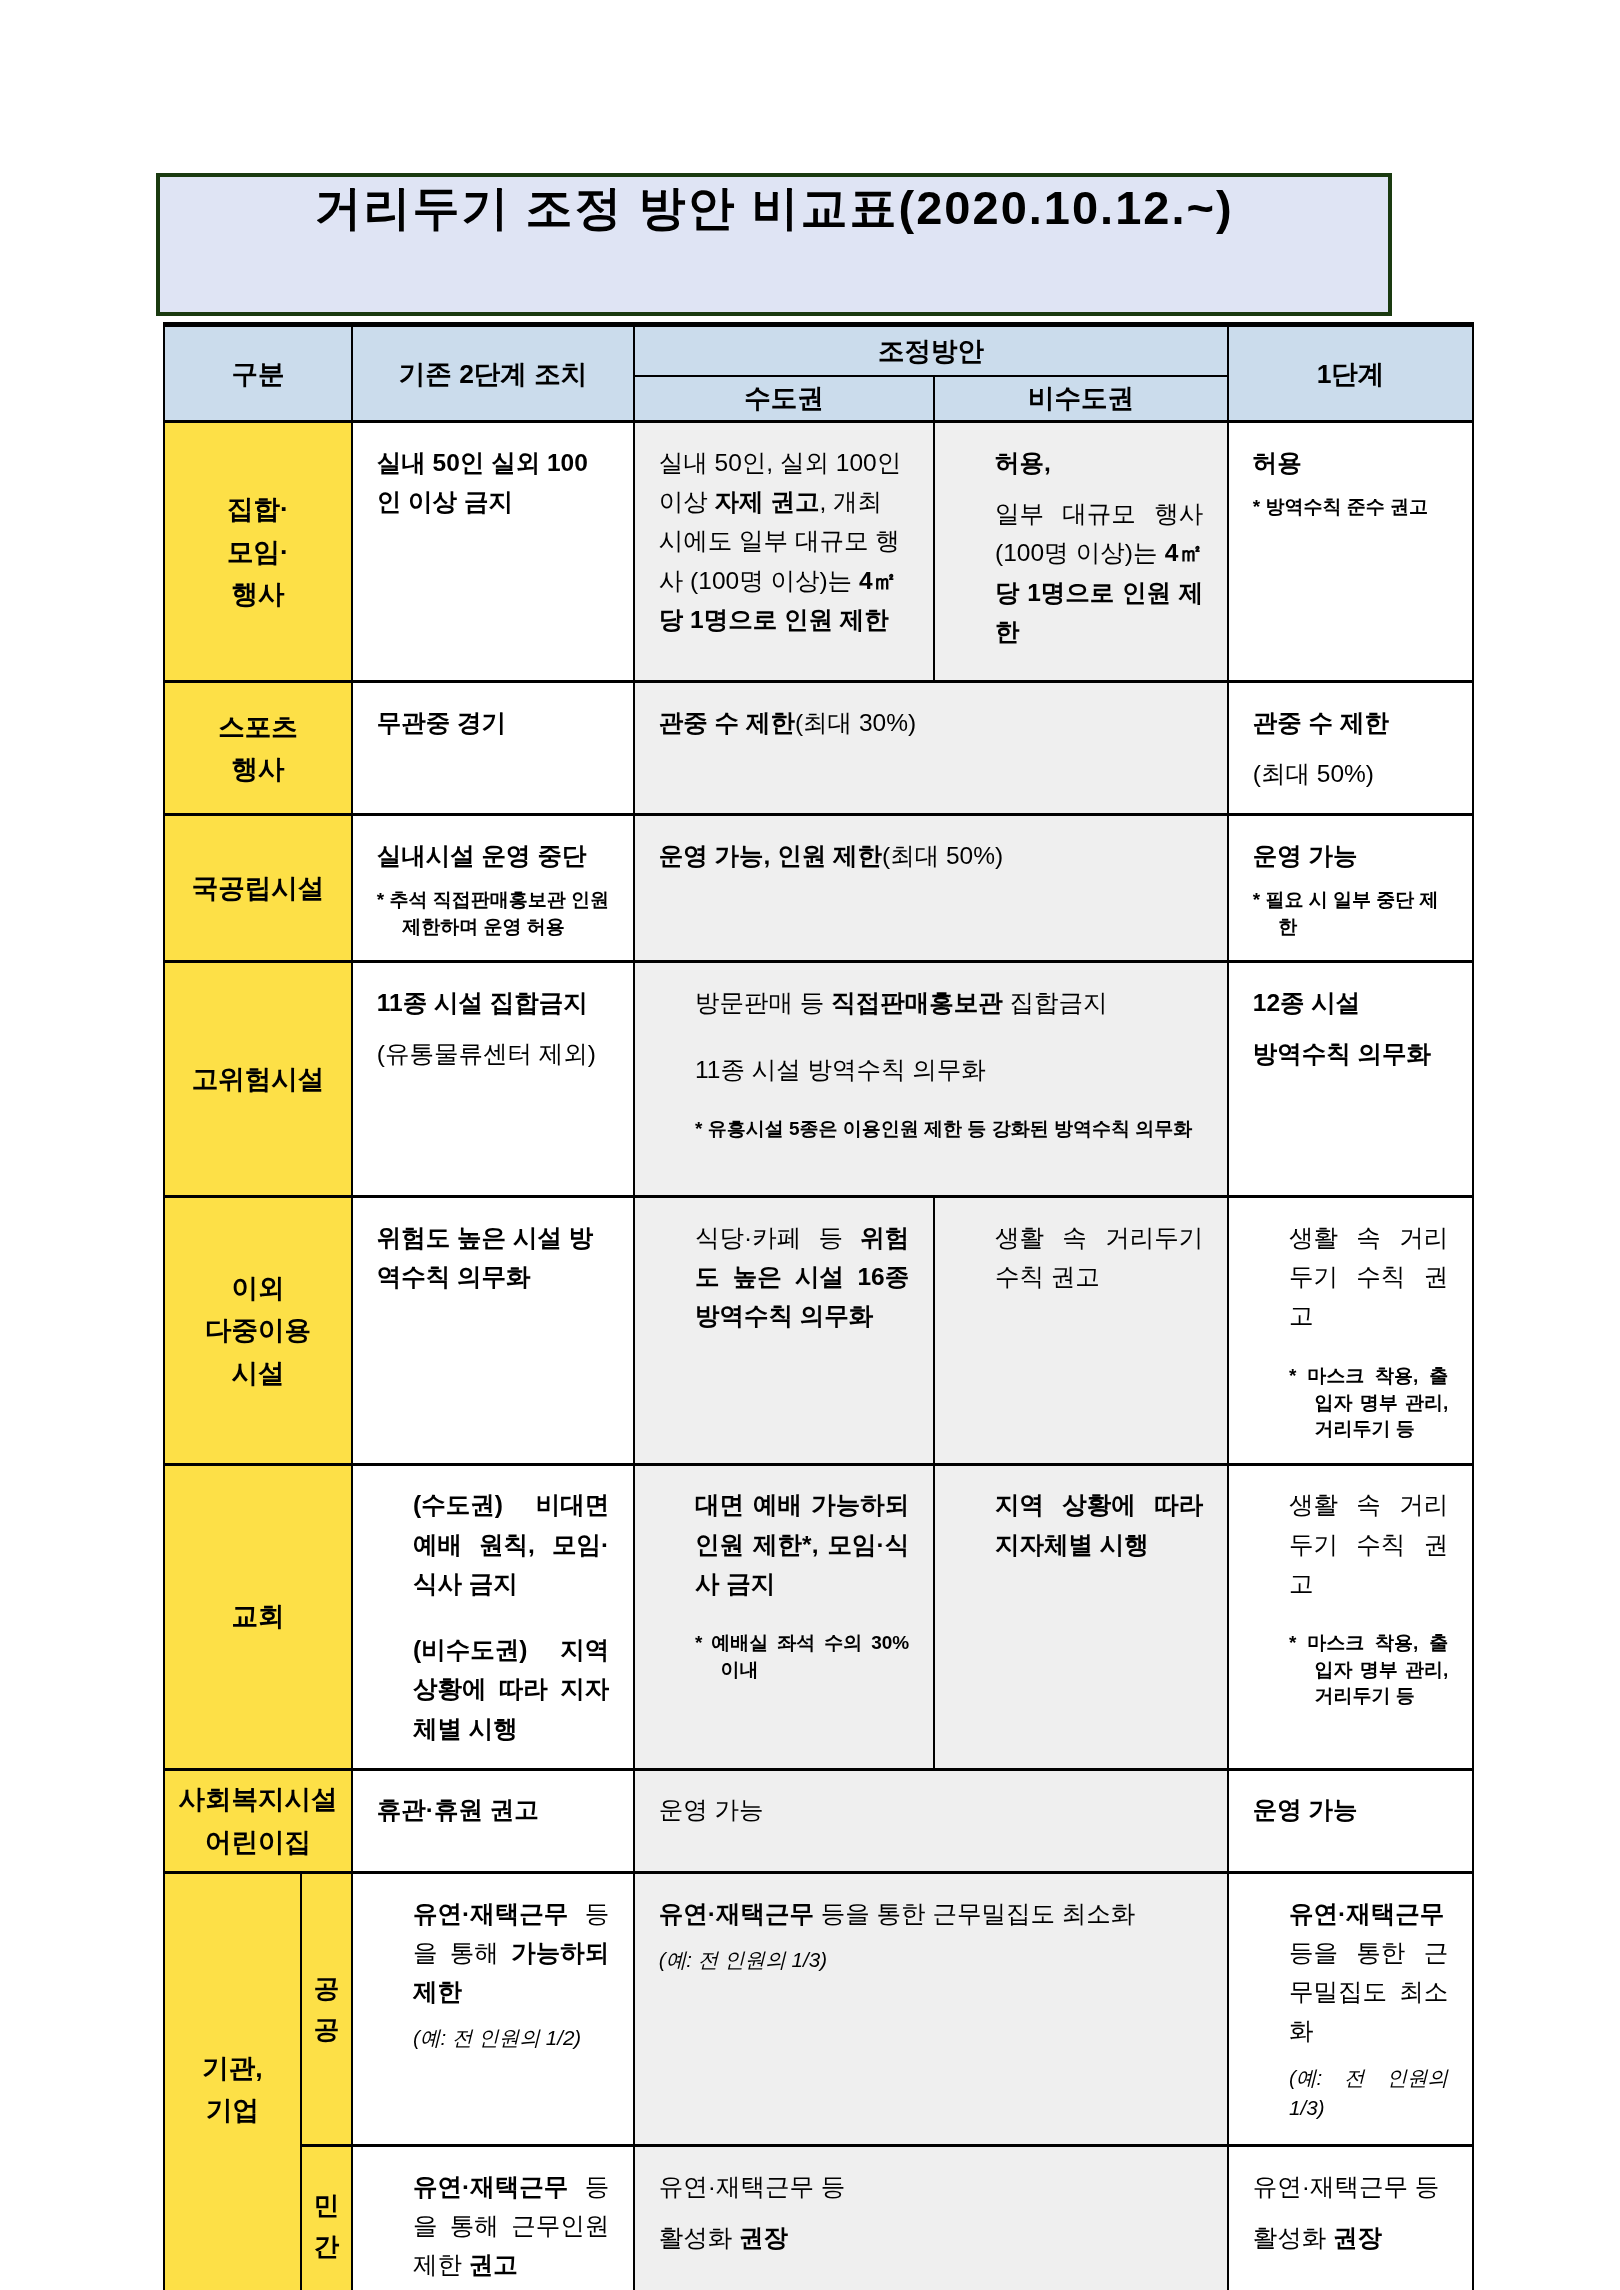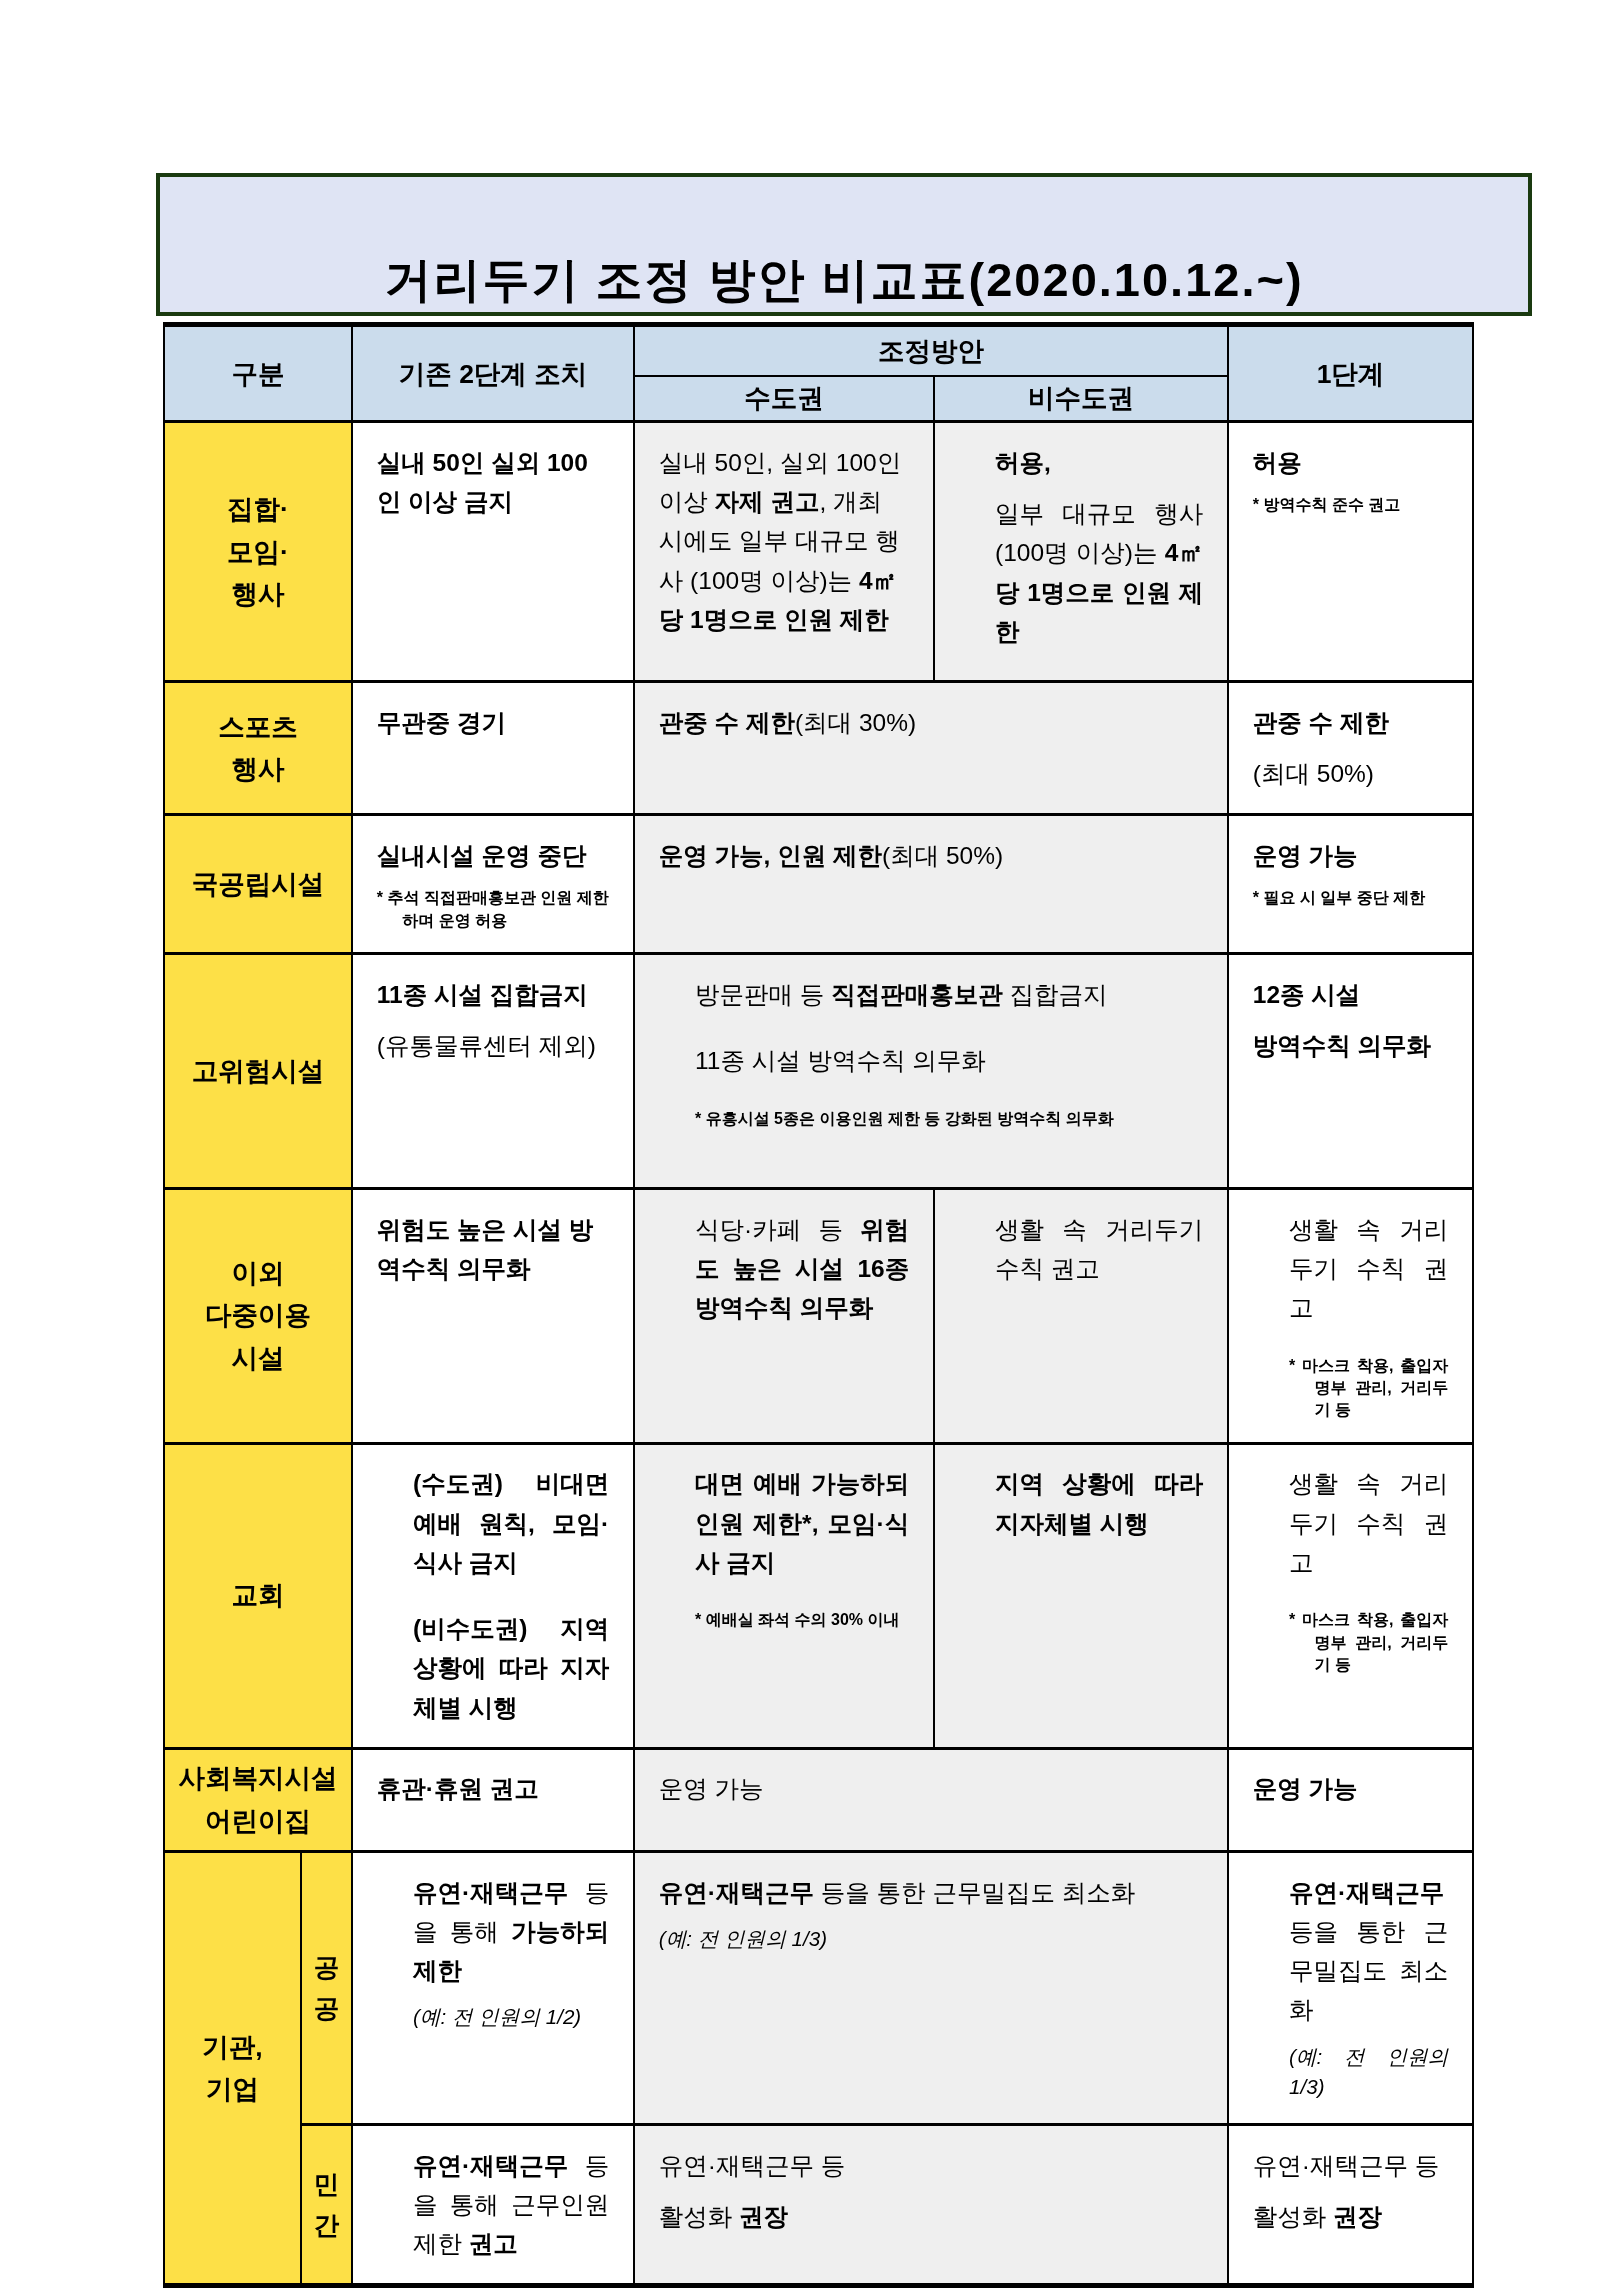--- a/index.html
+++ b/index.html
@@ -8,23 +8,23 @@
     --title-bg:#dfe4f4;
     --title-border:#1a3a10;
   }
   *{box-sizing:border-box;}
   html,body{margin:0;padding:0;}
   body{
     width:1620px;height:2291px;position:relative;background:#ffffff;
     font-family:"Liberation Sans","DejaVu Sans",sans-serif;color:#000;
   }
   .title-box{
-    position:absolute;left:156px;top:173px;width:1376px;height:143px;
+    position:absolute;left:156px;top:173px;width:1236px;height:143px;
     background:var(--title-bg);border:4.9px solid var(--title-border);
-    display:flex;align-items:flex-end;justify-content:center;
+    display:flex;align-items:flex-start;justify-content:center;
   }
   .title{font-size:47px;font-weight:bold;letter-spacing:2px;white-space:nowrap;}
 
   table.cmp{
     position:absolute;left:163px;top:322px;width:1309px;
     border-collapse:collapse;table-layout:fixed;
     border:2.9px solid #000;border-top-width:5.9px;border-bottom-width:5.9px;
   }
   .cmp th,.cmp td{border:2px solid #000;padding:7.8px 11.8px;vertical-align:top;}
   .cmp tbody th,.cmp tbody td{border-top-width:3.9px;border-bottom-width:3.9px;}
@@ -47,21 +47,21 @@
   tr.r-sports{height:98px;}
   tr.r-public{height:132px;}
   tr.r-highrisk{height:235px;}
   tr.r-multiuse{height:211px;}
   tr.r-church{height:284px;}
   tr.r-welfare{height:93px;}
   tr.r-org-public{height:167px;}
   tr.r-org-private{height:152px;}
 
   .para{margin:12px;}
-  .note{font-size:16px;line-height:1.4;padding-left:25.5px;text-indent:-25.5px;margin-top:11.8px;}
+  .note{font-size:19px;line-height:1.4;padding-left:25.5px;text-indent:-25.5px;margin-top:11.8px;}
   .small{font-size:20.6px;line-height:1.5;font-style:italic;}
   .gap{margin-top:27.4px;}
   .b{font-weight:bold;}
 </style>
 </head>
 <body>
 
 <div class="title-box">
   <div class="title">거리두기 조정 방안 비교표(2020.10.12.~)</div>
 </div>

